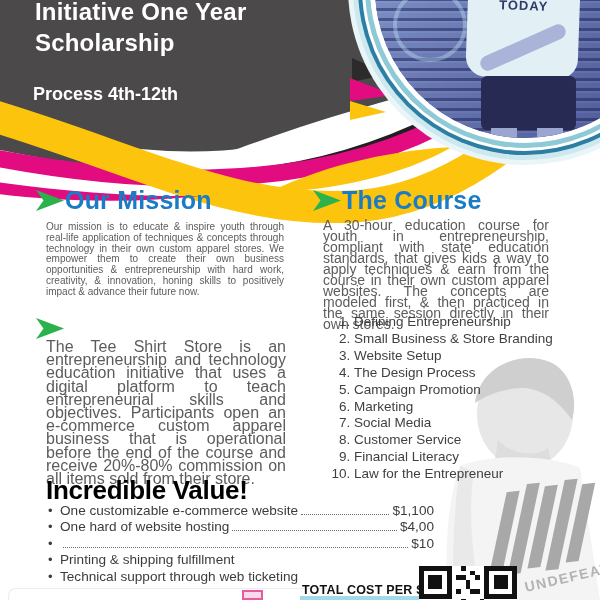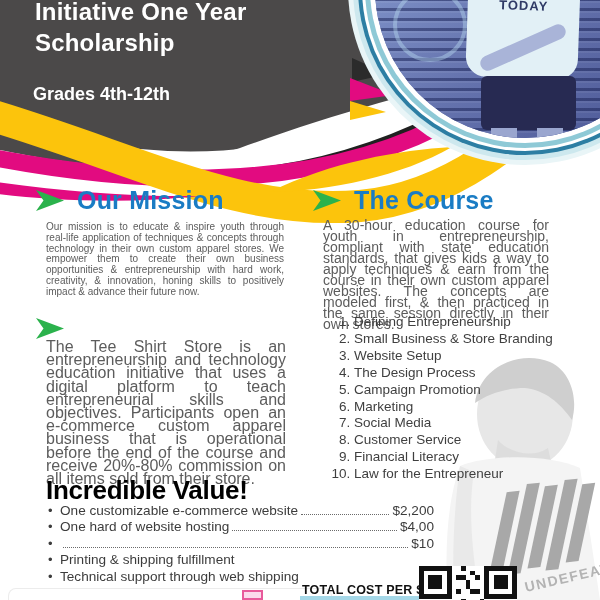--- a/index.html
+++ b/index.html
@@ -44,21 +44,21 @@
   
   .title {
     position:absolute; left:35px; top:-4px; z-index:2; color:#ffffff;
     font-size:24px; font-weight:bold; line-height:31px; letter-spacing:0.2px;
   }
   .grades {
     position:absolute; left:33px; top:84px; z-index:2; color:#ffffff;
     font-size:18px; font-weight:bold;
   }
   
-  .sec-head { position:absolute; z-index:4; display:flex; align-items:center; gap:12px; }
+  .sec-head { position:absolute; z-index:4; display:flex; align-items:center; }
   .sec-head .arrow { width:30px; height:25px; flex:0 0 auto; }
   .sec-head h2 { font-size:25px; font-weight:bold; color:#1a7cc4; letter-spacing:0.2px; }
   .mission-head { left:35px; top:186px; }
   .course-head  { left:312px; top:186px; }
   .how-head     { left:35px; top:316px; }
   
   .body-text { position:absolute; z-index:4; color:#5c5c5c; text-align:justify; }
   .mission-body { left:46px; top:222px; width:238px; font-size:10px; line-height:10.8px; }
   .course-body  { left:323px; top:220px; width:226px; font-size:14px; line-height:11px; }
   .how-body     { left:46px; top:340px; width:240px; font-size:16px; line-height:13.2px; }
@@ -135,21 +135,21 @@
       <rect x="76" y="6" width="13" height="76" transform="skewX(-18)"></rect>
     </g>
     <foreignObject x="0" y="0" width="170" height="252"></foreignObject>
     <text x="96" y="244" transform="rotate(-13 96 244)" fill="#b3b3b3" font-family="Liberation Sans, sans-serif" font-size="14" font-weight="bold" letter-spacing="1.5">UNDEFEATED</text>
   </svg>
 
   <div class="title">
     <div>Initiative One Year</div>
     <div>Scholarship</div>
   </div>
-  <div class="grades">Grades 4th-12th</div>
+  <div class="grades">Process 4th-12th</div>
 
   <div class="sec-head mission-head">
     <svg class="arrow" viewBox="0 0 30 25">
       <path d="M1,2 L29,12.5 L1,23 L8.5,12.5 Z" fill="#2bb24c"></path>
     </svg>
     <h2>Our Mission</h2>
   </div>
   <p class="body-text mission-body">Our mission is to educate &amp; inspire youth through real-life application of techniques &amp; concepts through technology in their own custom apparel stores. We empower them to create their own business opportunities &amp; entrepreneurship with hard work, creativity, &amp; innovation, honing skills to positively impact &amp; advance their future now.</p>
 
   <div class="sec-head course-head">
@@ -181,40 +181,40 @@
     </svg>
   </div>
   <p class="body-text how-body">The Tee Shirt Store is an entrepreneurship and technology education initiative that uses a digital platform to teach entrepreneurial skills and objectives. Participants open an e-commerce custom apparel business that is operational before the end of the course and receive 20%-80% commission on all items sold from their store.</p>
 
   <div class="value-head">Incredible Value!</div>
   <div class="value-list">
     <div class="value-row">
       <span class="bullet">•</span>
       <span class="vlabel">One customizable e-commerce website</span>
       <span class="dots"></span>
-      <span class="price">$2,200</span>
+      <span class="price">$1,100</span>
     </div>
     <div class="value-row">
       <span class="bullet">•</span>
       <span class="vlabel">One hard of website hosting</span>
       <span class="dots"></span>
       <span class="price">$4,00</span>
     </div>
     <div class="value-row">
       <span class="bullet">•</span>
       <span class="dots"></span>
       <span class="price">$10</span>
     </div>
     <div class="value-row">
       <span class="bullet">•</span>
       <span class="vlabel">Printing &amp; shipping fulfillment</span>
     </div>
     <div class="value-row">
       <span class="bullet">•</span>
-      <span class="vlabel">Technical support through web shipping</span>
+      <span class="vlabel">Technical support through web ticketing</span>
     </div>
   </div>
 
   <div class="faint-card"></div>
   <div class="pink-accent"></div>
   <div class="teal-bar"></div>
   <div class="total-label">TOTAL COST PER STUDENT</div>
 
   <svg class="qr" viewBox="0 0 21 21" shape-rendering="crispEdges">
     <rect x="0" y="0" width="21" height="21" fill="#ffffff"></rect>

